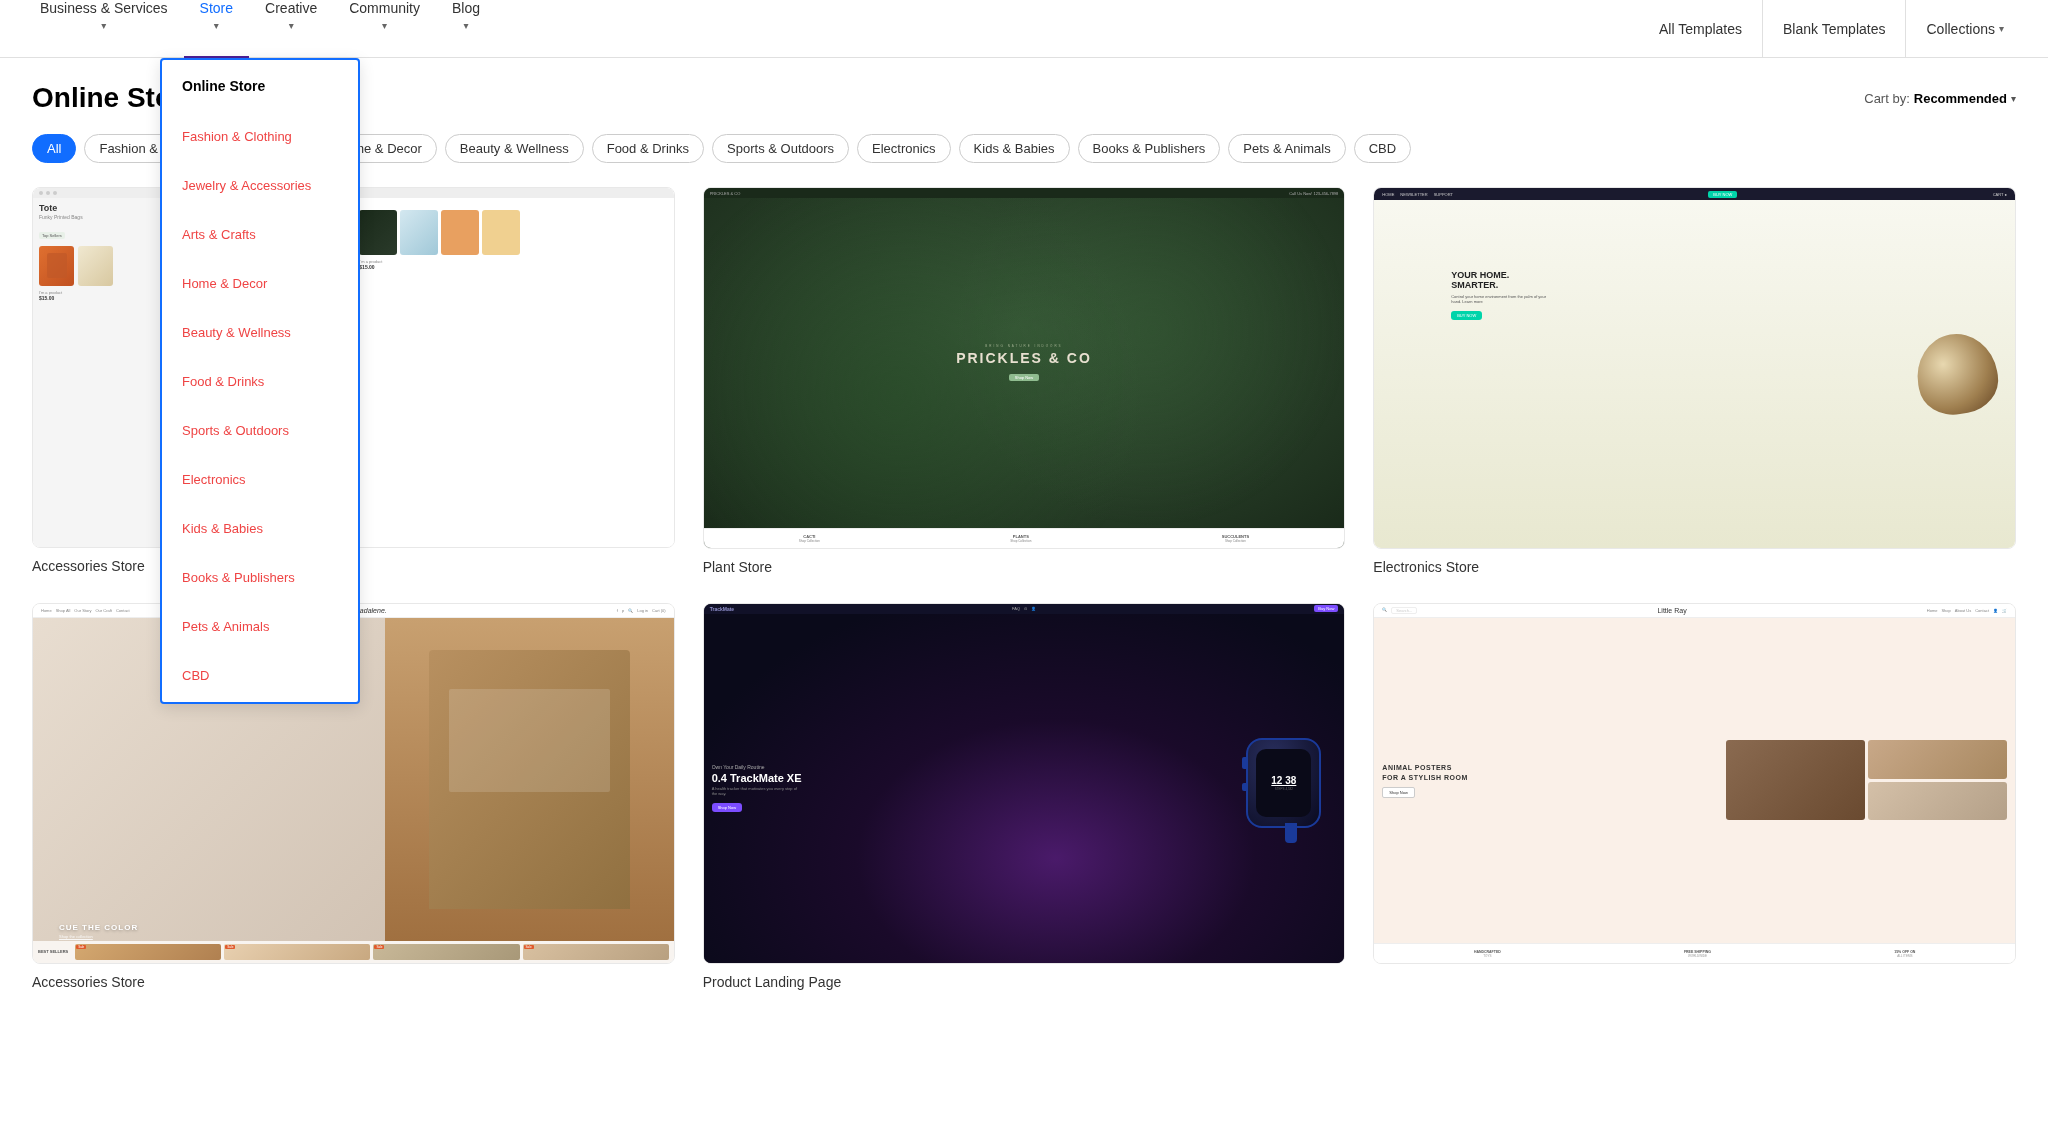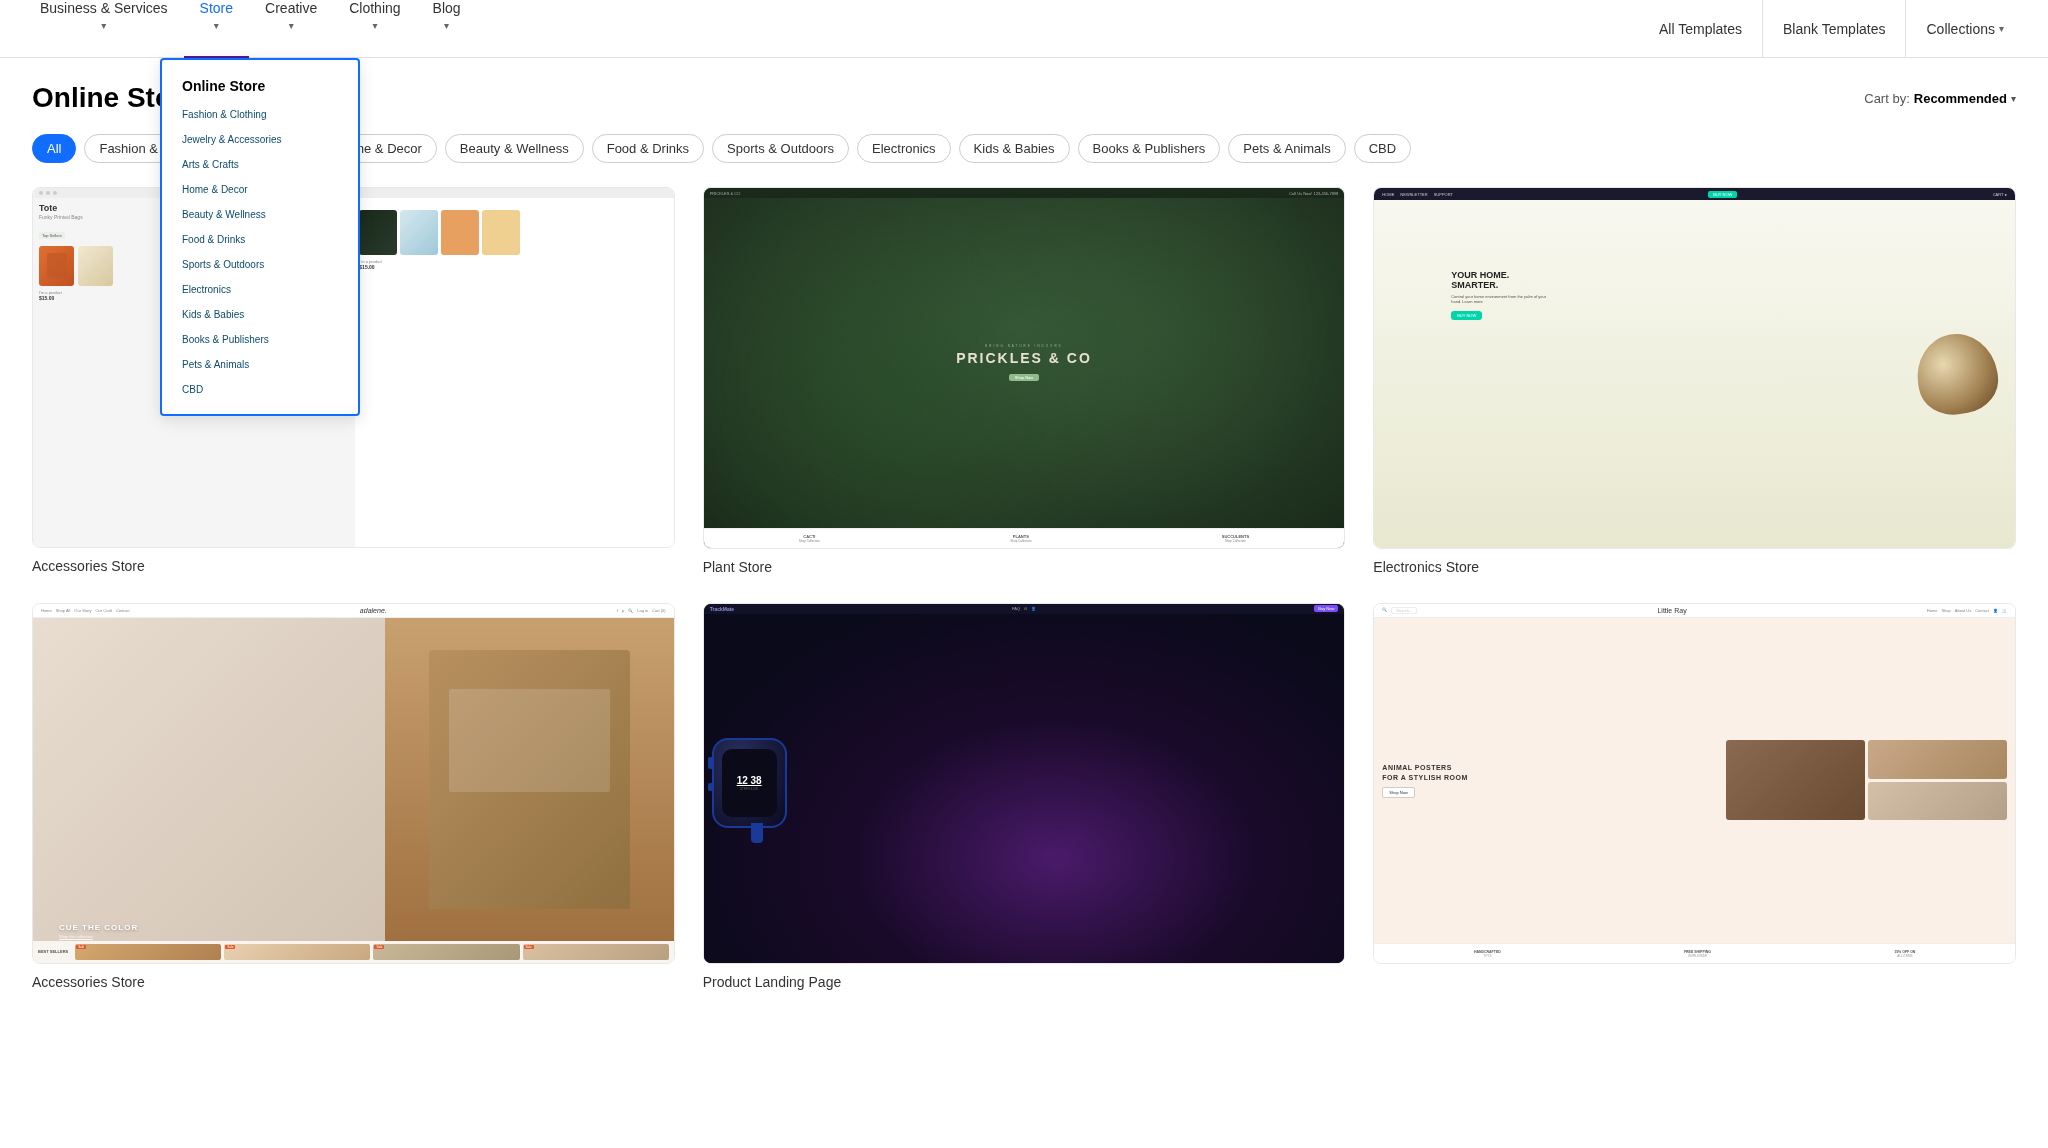--- a/index.html
+++ b/index.html
@@ -54,22 +54,23 @@
     }
     .dropdown-section-title {
       font-weight: 700;
       font-size: 14px;
       color: #000;
       padding: 6px 20px 8px;
     }
     .dropdown-item {
       padding: 7px 20px;
       cursor: pointer;
-      font-size: 10px;
-      color: #0c4a6e;
+      font-size: 13px;
+      color: #ef4444;
+      margin-top: 20px;
     }
 
     
     .page-content { padding: 24px 32px; }
     .page-header {
       display: flex; align-items: center; justify-content: space-between;
       margin-bottom: 20px;
     }
     .page-title { font-size: 28px; font-weight: 700; color: #000; }
     .sort-by { font-size: 13px; color: #555; display: flex; align-items: center; gap: 4px; }
@@ -176,21 +177,21 @@
     </div>
     <div class="nav-item active">
       <span>Store</span>
       <span class="nav-chevron">▾</span>
     </div>
     <div class="nav-item">
       <span>Creative</span>
       <span class="nav-chevron">▾</span>
     </div>
     <div class="nav-item">
-      <span>Clothing</span>
+      <span>Community</span>
       <span class="nav-chevron">▾</span>
     </div>
     <div class="nav-item">
       <span>Blog</span>
       <span class="nav-chevron">▾</span>
     </div>
   </div>
 
   <div class="nav-right">
     <div class="nav-right-item">
@@ -441,20 +442,26 @@
           <div style="height:10px;background:#111128;display:flex;align-items:center;padding:0 6px;justify-content:space-between;">
             <div style="font-size:5px;color:#9090cc;font-weight:600;">TrackMate</div>
             <div style="display:flex;gap:4px;">
               <span style="font-size:4px;color:#aaa;">FAQ</span>
               <span style="font-size:4px;color:#aaa;">⊙</span>
               <span style="font-size:4px;color:#aaa;">👤</span>
             </div>
             <div style="background:#7c4dff;border-radius:2px;padding:1px 4px;font-size:4px;color:#fff;">Buy Now</div>
           </div>
           <div style="flex:1;background:radial-gradient(ellipse at 55% 70%,#4a1a6a 0%,#1a0a2a 40%,#0a0a1a 80%);display:flex;align-items:center;padding:8px;">
+            <div style="flex:1;">
+              <div style="font-size:5px;color:#aaa;">Own Your Daily Routine</div>
+              <div style="font-size:11px;font-weight:700;color:#fff;line-height:1.1;margin-top:2px;">0.4 TrackMate XE</div>
+              <div style="font-size:4px;color:#888;margin-top:2px;max-width:90px;">A health tracker that motivates you every step of the way.</div>
+              <div style="background:#7c4dff;border-radius:3px;padding:2px 6px;font-size:4px;color:#fff;margin-top:5px;display:inline-block;">Shop Now</div>
+            </div>
             <div style="position:relative;width:90px;height:100px;">
               <div style="width:75px;height:90px;background:radial-gradient(ellipse at 35% 25%,#2a3060 0%,#0a0a20 100%);border-radius:16px;border:2px solid #1a3a9a;display:flex;align-items:center;justify-content:center;position:relative;">
                 <div style="width:55px;height:68px;background:#0a0a18;border-radius:10px;display:flex;flex-direction:column;align-items:center;justify-content:center;">
                   <div style="font-size:10px;font-weight:700;color:#fff;text-decoration:underline;">12 38</div>
                   <div style="font-size:3px;color:#666;margin-top:1px;">STEPS 4,532</div>
                 </div>
                 <div style="position:absolute;left:-6px;top:20%;width:6px;height:12px;background:#1a3a9a;border-radius:2px 0 0 2px;"></div>
                 <div style="position:absolute;left:-6px;top:50%;width:6px;height:8px;background:#1a3a9a;border-radius:2px 0 0 2px;"></div>
               </div>
               <div style="position:absolute;bottom:-5px;left:50%;transform:translateX(-50%);width:12px;height:20px;background:#1a3a9a;border-radius:0 0 4px 4px;"></div>

